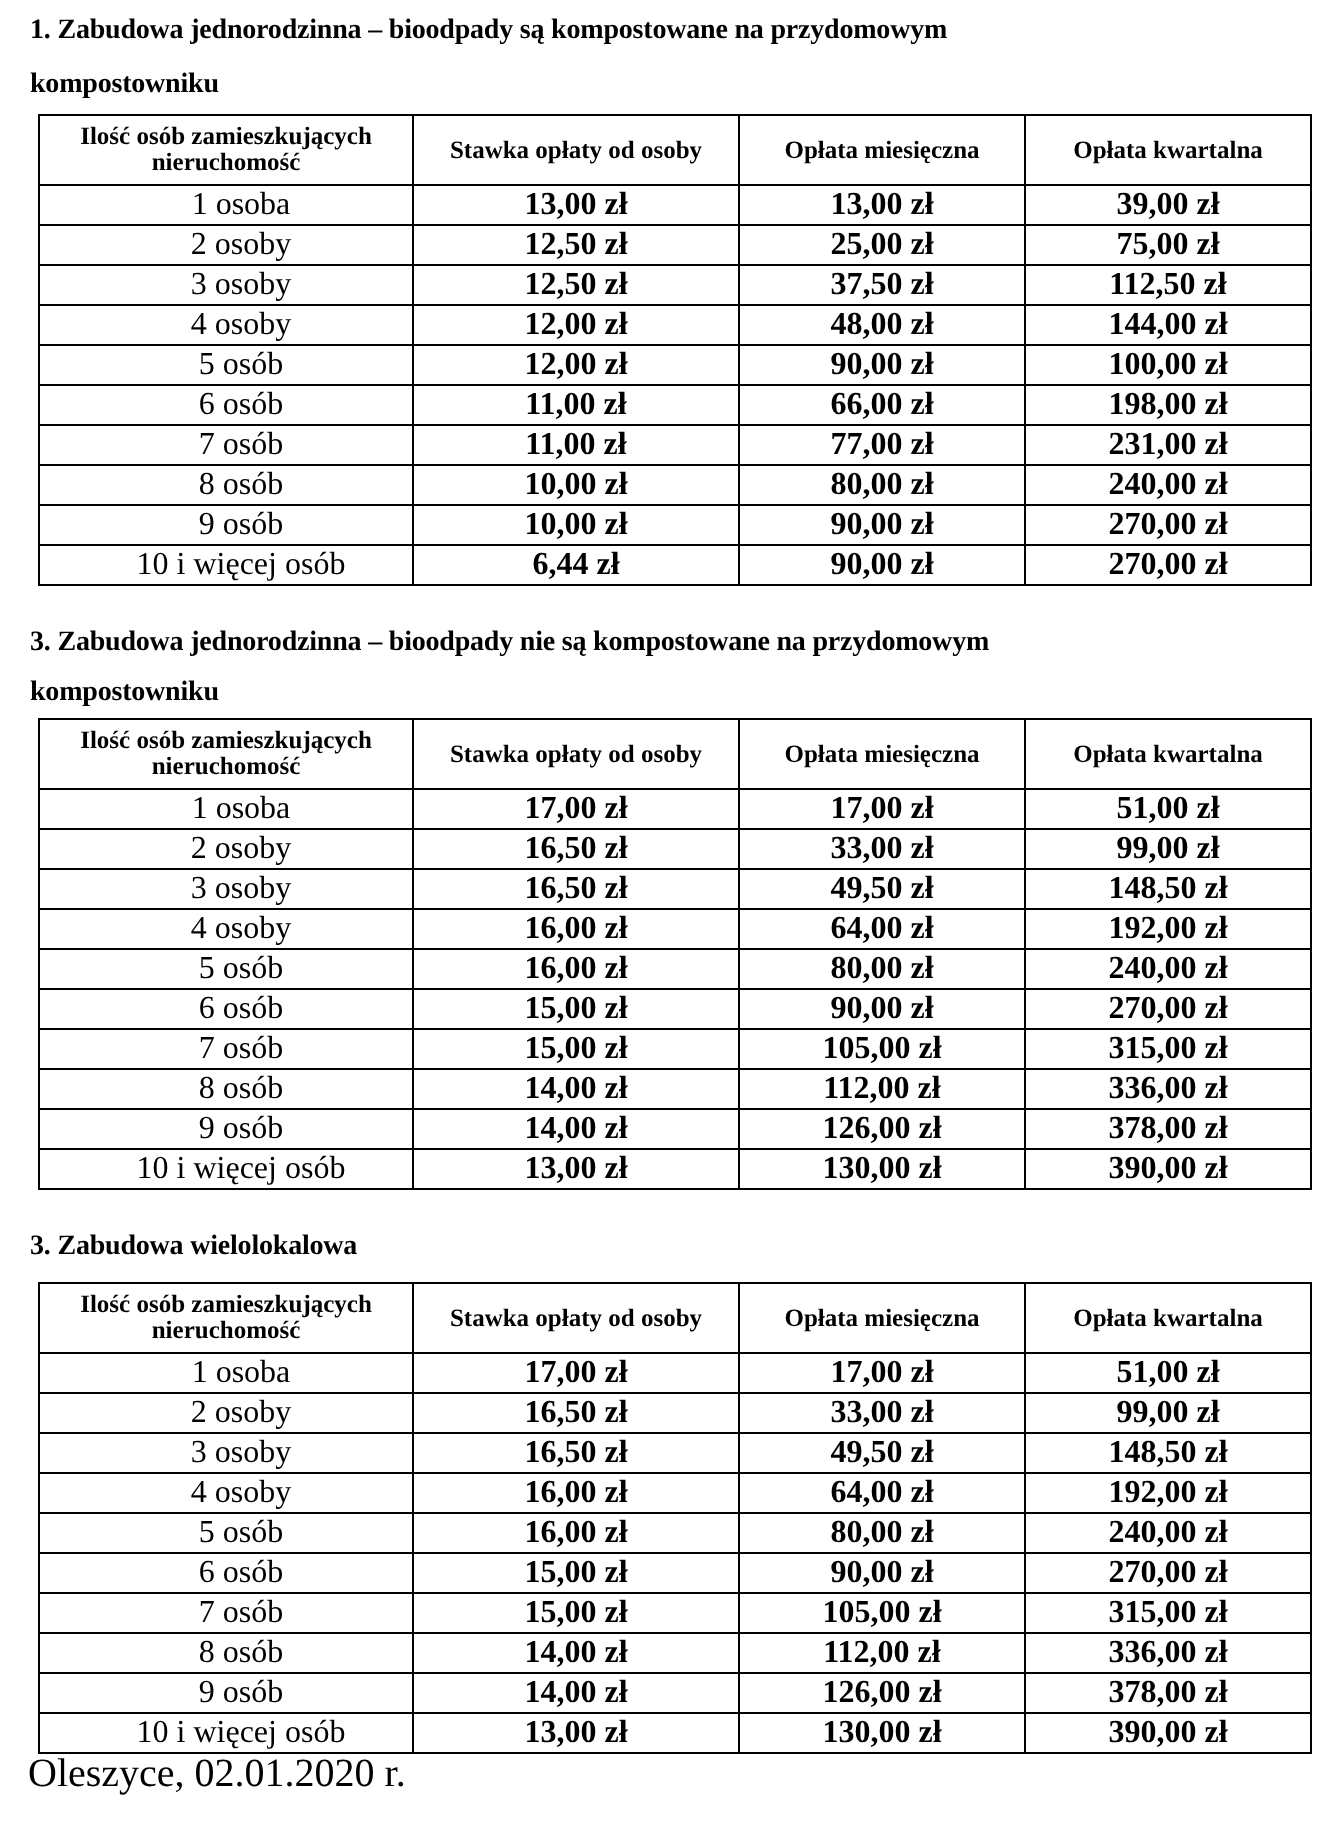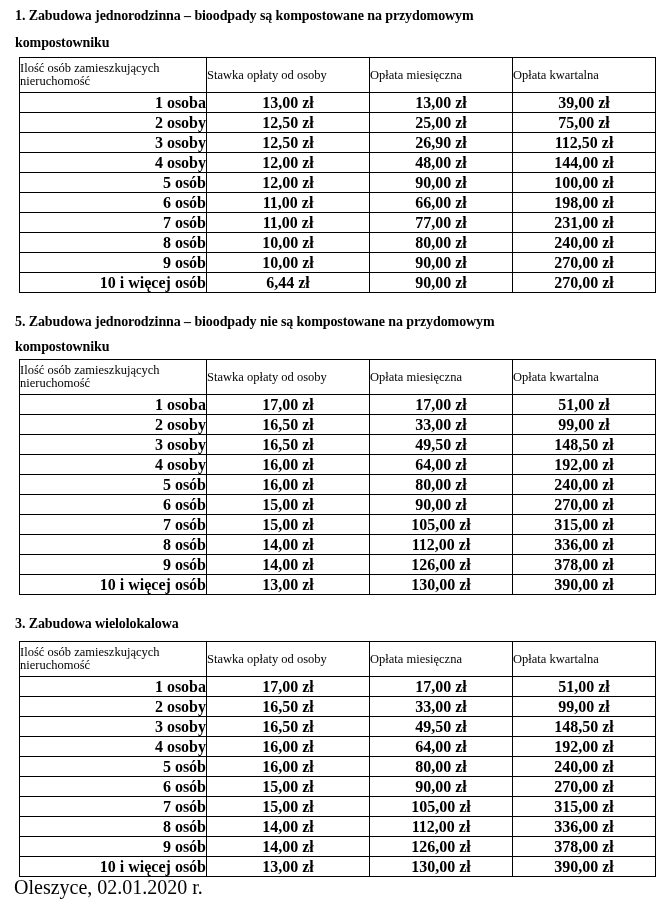--- a/index.html
+++ b/index.html
@@ -1,22 +1,22 @@
 <!DOCTYPE html>
 <html><head>
 <meta charset="utf-8">
 <style>
   html, body { margin:0; padding:0; background:#ffffff; }
   body { width:670px; height:922px; position:relative; font-family:"Liberation Serif","DejaVu Serif",serif; color:#000; overflow:hidden; }
   .title { position:absolute; left:15px; font-weight:bold; font-size:14px; line-height:24px; white-space:nowrap; letter-spacing:-0.1px; }
   table.fees { position:absolute; left:19px; width:637px; border-collapse:collapse; table-layout:fixed; }
   table.fees td, table.fees th { border:1px solid #000; padding:0; }
-  table.fees th { font-weight:normal; font-size:12.5px; line-height:13px; text-align:left; height:34px; vertical-align:middle; }
+  table.fees th { font-weight:bold; font-size:12.5px; line-height:13px; text-align:center; height:34px; vertical-align:middle; }
   table.fees td { height:19px; font-size:16px; line-height:19px; }
-  table.fees td.label { text-align:right; padding-left:15px; font-weight:bold; }
+  table.fees td.label { text-align:center; padding-left:15px; font-weight:normal; }
   table.fees td.num { text-align:center; font-weight:bold; }
   col.c1 { width:187px; } col.c2 { width:163px; } col.c3 { width:143px; } col.c4 { width:143px; }
   .footer { position:absolute; left:14px; top:877px; font-size:20px; line-height:20px; }
 </style>
 </head>
 <body>
 
 <div class="title" style="top:4px">1. Zabudowa jednorodzinna – bioodpady są kompostowane na przydomowym</div>
 <div class="title" style="top:31px">kompostowniku</div>
 <table class="fees" style="top:57px">
@@ -43,21 +43,21 @@
       </tr>
       <tr>
         <td class="label">2 osoby</td>
         <td class="num">12,50 zł</td>
         <td class="num">25,00 zł</td>
         <td class="num">75,00 zł</td>
       </tr>
       <tr>
         <td class="label">3 osoby</td>
         <td class="num">12,50 zł</td>
-        <td class="num">26,90 zł</td>
+        <td class="num">37,50 zł</td>
         <td class="num">112,50 zł</td>
       </tr>
       <tr>
         <td class="label">4 osoby</td>
         <td class="num">12,00 zł</td>
         <td class="num">48,00 zł</td>
         <td class="num">144,00 zł</td>
       </tr>
       <tr>
         <td class="label">5 osób</td>
@@ -91,21 +91,21 @@
       </tr>
       <tr>
         <td class="label">10 i więcej osób</td>
         <td class="num">6,44 zł</td>
         <td class="num">90,00 zł</td>
         <td class="num">270,00 zł</td>
       </tr>
     </tbody>
 </table>
 
-<div class="title" style="top:310px">5. Zabudowa jednorodzinna – bioodpady nie są kompostowane na przydomowym</div>
+<div class="title" style="top:310px">3. Zabudowa jednorodzinna – bioodpady nie są kompostowane na przydomowym</div>
 <div class="title" style="top:335px">kompostowniku</div>
 <table class="fees" style="top:359px">
   <colgroup>
       <col class="c1">
       <col class="c2">
       <col class="c3">
       <col class="c4">
     </colgroup>
   <thead>
       <tr>

